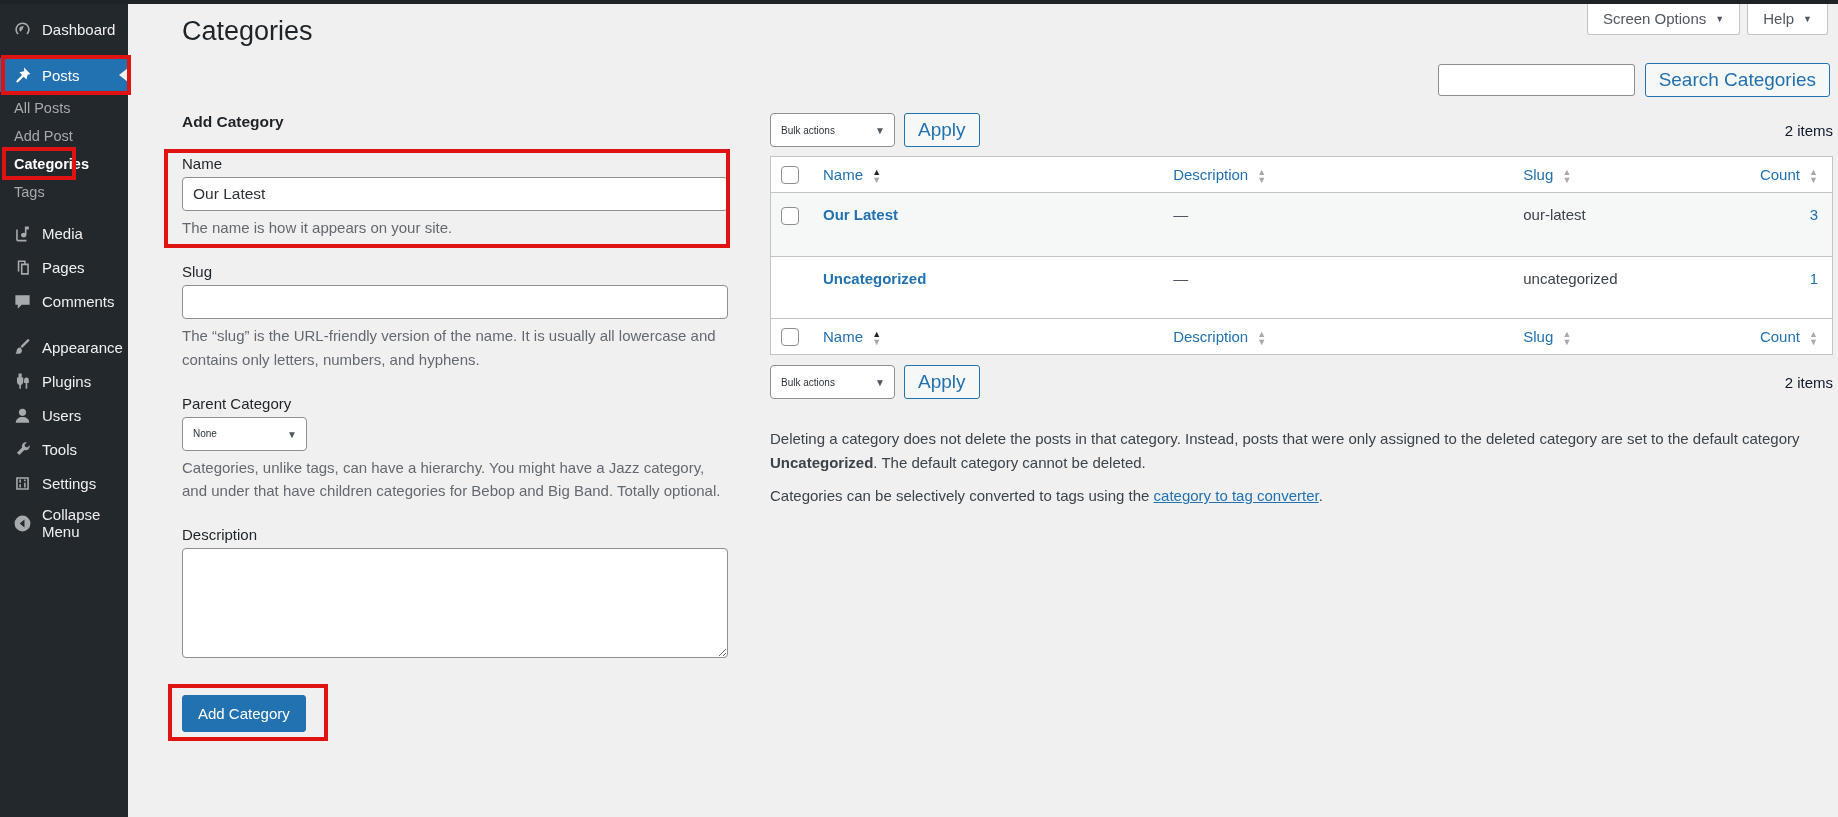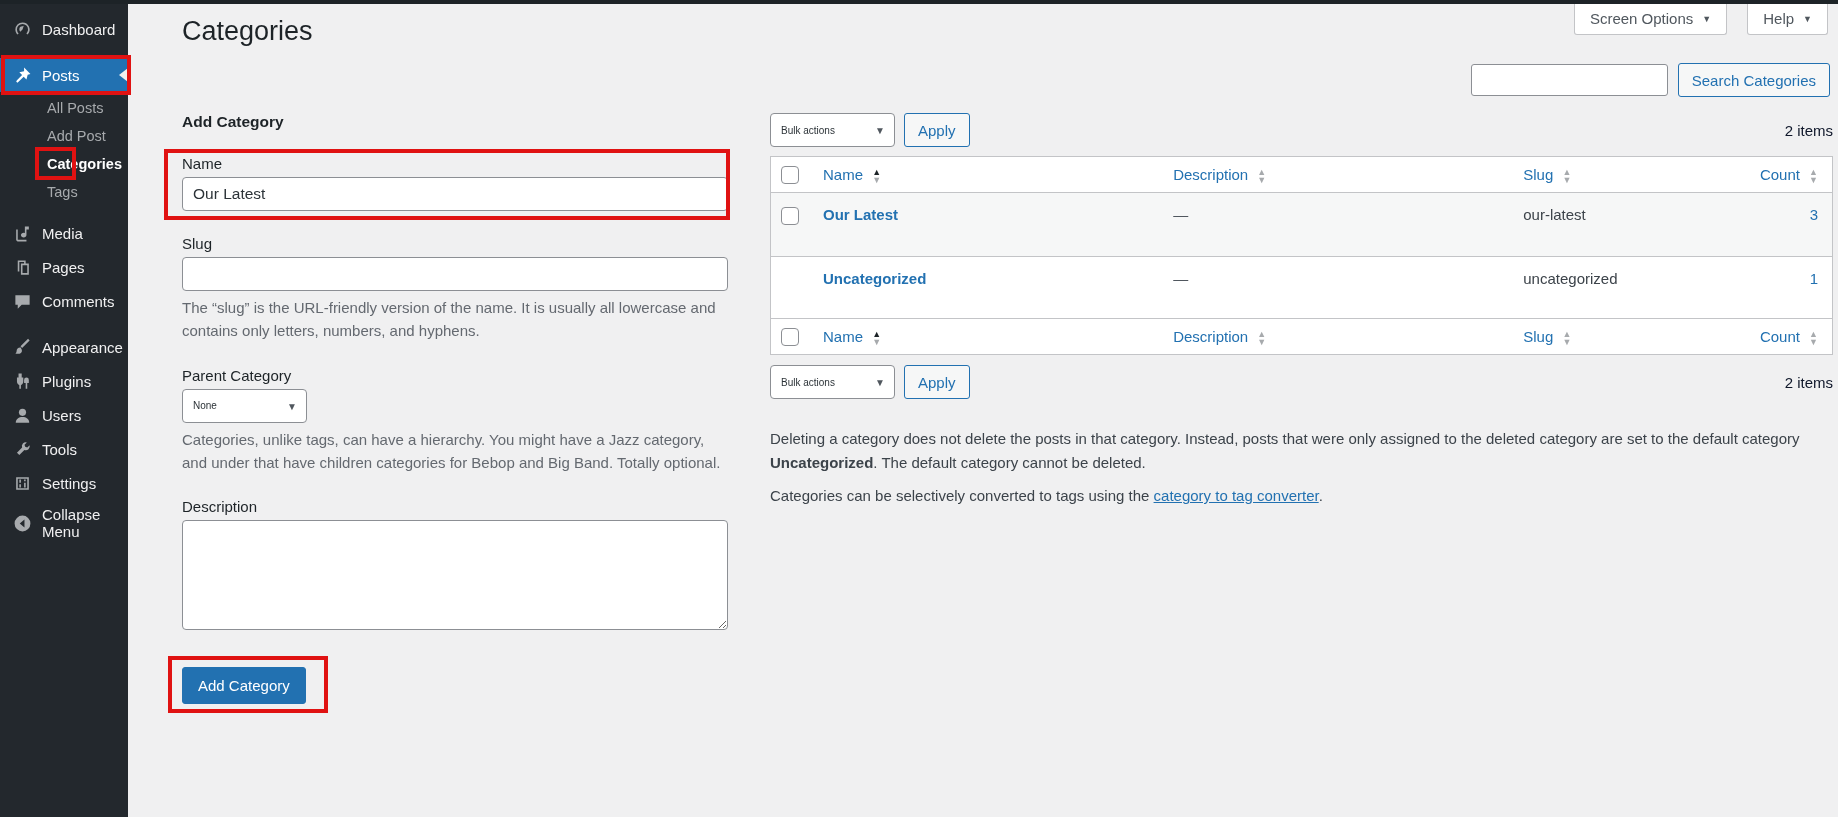--- a/index.html
+++ b/index.html
@@ -17,39 +17,39 @@
 
   
   .sidebar { position:absolute; left:0; top:0; width:128px; height:100%; background:#23282d; padding-top:12px; z-index:2; }
   .mi { position:relative; display:flex; align-items:center; gap:10px; min-height:34px; padding:6px 10px 6px 12px; color:#f0f0f1; font-size:15px; cursor:pointer; }
   .mi .ic { width:20px; height:20px; display:flex; align-items:center; justify-content:center; flex:0 0 20px; }
   .mi .ic svg { width:19px; height:19px; fill:#a7aaad; }
   .mi.active { background:#2271b1; color:#fff; }
   .mi.active .ic svg { fill:#fff; }
   .mi.posts-item { margin-top:12px; }
   .notch { position:absolute; right:0; top:50%; transform:translateY(-50%); width:0; height:0; border-top:7px solid transparent; border-bottom:7px solid transparent; border-right:9px solid #f0f0f1; }
-  .submenu { padding:2px 0 10px;margin-left:33px; }
+  .submenu { padding:2px 0 10px; }
   .smi { position:relative; display:flex; align-items:center; min-height:28px; padding:4px 10px 4px 14px; color:#a7aaad; font-size:14.5px; cursor:pointer; }
   .smi.current { color:#fff; font-weight:bold; }
   .sep { height:12px; }
 
   
   .ann { position:absolute; border:4px solid #e01212; pointer-events:none; z-index:6; }
 
   
   .content { position:absolute; left:160px; top:0; right:0; bottom:0; }
   .page-title { position:absolute; left:22px; top:16px; font-size:27px; font-weight:400; color:#1d2327; }
 
-  .screen-tabs { position:absolute; top:4px; right:10px; display:flex; gap:20px; z-index:5; }
+  .screen-tabs { position:absolute; top:4px; right:10px; display:flex; gap:7px; z-index:5; }
   .tab-btn { display:flex; align-items:center; gap:9px; background:#fff; border:1px solid #c3c4c7; border-top:none; border-radius:0 0 3px 3px; padding:6px 15px 7px; font-size:15px; color:#50575e; cursor:pointer; }
   .tab-btn .chev { font-size:9px; color:#50575e; }
 
   .search-row { position:absolute; top:63px; right:8px; display:flex; gap:10px; align-items:center; }
   .search-input { width:197px; height:32px; background:#fff; border:1px solid #8c8f94; border-radius:3px; padding:0 8px; font-size:15px; }
-  .btn-secondary { height:34px; padding:0 13px; background:#f6f7f7; border:1px solid #2271b1; border-radius:3px; color:#2271b1; font-size:15px; cursor:pointer; font-family:inherit; }
+  .btn-secondary { height:34px; padding:0 13px; background:#f6f7f7; border:1px solid #2271b1; border-radius:3px; color:#2271b1; font-size:19px; cursor:pointer; font-family:inherit; }
 
   
   .form-col { position:absolute; left:22px; top:113px; width:546px; }
   .form-heading { font-size:15.5px; font-weight:bold; color:#1d2327; margin-bottom:24px; }
   .field { margin-bottom:24px; position:relative; }
   .field label { display:block; font-size:15px; color:#1d2327; margin-bottom:5px; }
   .text-input { width:100%; height:34px; background:#fff; border:1px solid #8c8f94; border-radius:4px; padding:0 10px; font-size:15.5px; color:#2c3338; font-family:inherit; }
   .help { margin-top:5px; font-size:15px; color:#646970; line-height:1.55; }
   .selwrap { position:relative; display:inline-block; }
   .sel { appearance:none; -webkit-appearance:none; height:34px; min-width:125px; background:#fff; border:1px solid #8c8f94; border-radius:4px; padding:0 30px 0 10px; font-size:10px; color:#2c3338; font-family:inherit; cursor:pointer; }
@@ -231,20 +231,21 @@
     <input class="search-input" type="text" value="" style="">
     <button class="btn-secondary">Search Categories</button>
   </div>
 
   <div class="form-col">
     <div class="form-heading">Add Category</div>
 
     <div class="field">
       <label>Name</label>
       <input class="text-input" type="text" value="Our Latest" style="">
+      <div class="help">The name is how it appears on your site.</div>
       <div class="ann" style="top:-6px;left:-18px;right:-2px;bottom:-9px;"></div>
     </div>
 
     <div class="field">
       <label>Slug</label>
       <input class="text-input" type="text" value="" style="">
       <div class="help">The “slug” is the URL-friendly version of the name. It is usually all lowercase and contains only letters, numbers, and hyphens.</div>
     </div>
 
     <div class="field">

